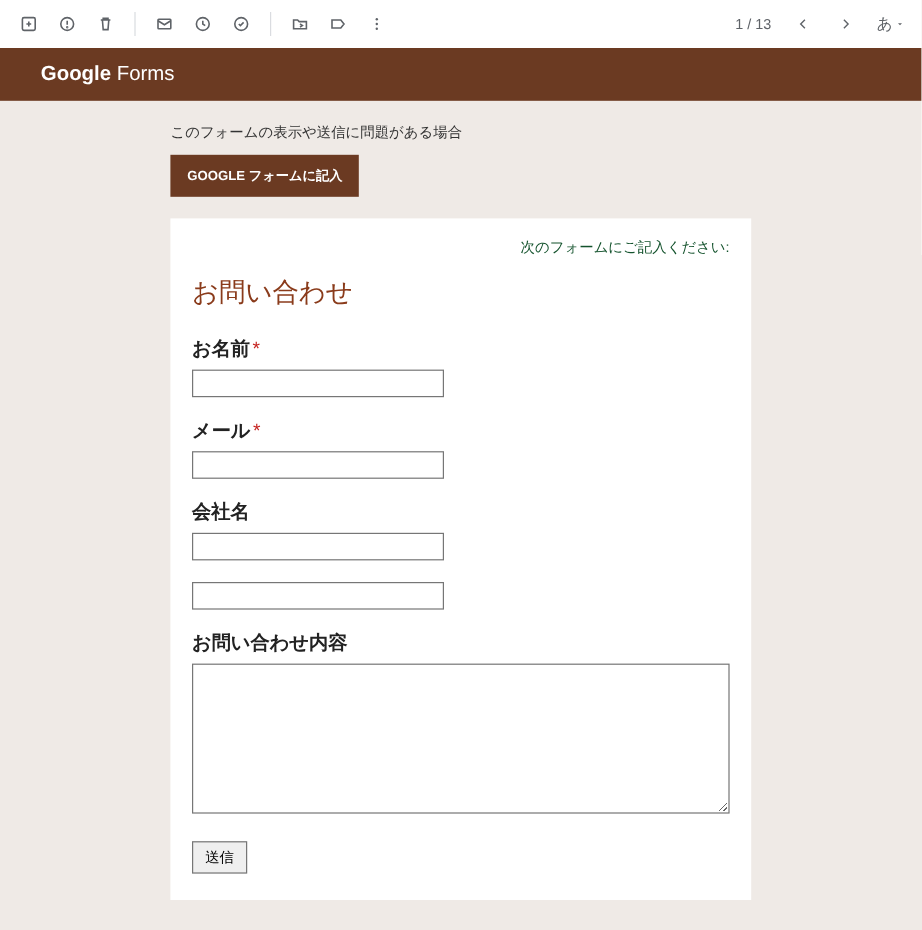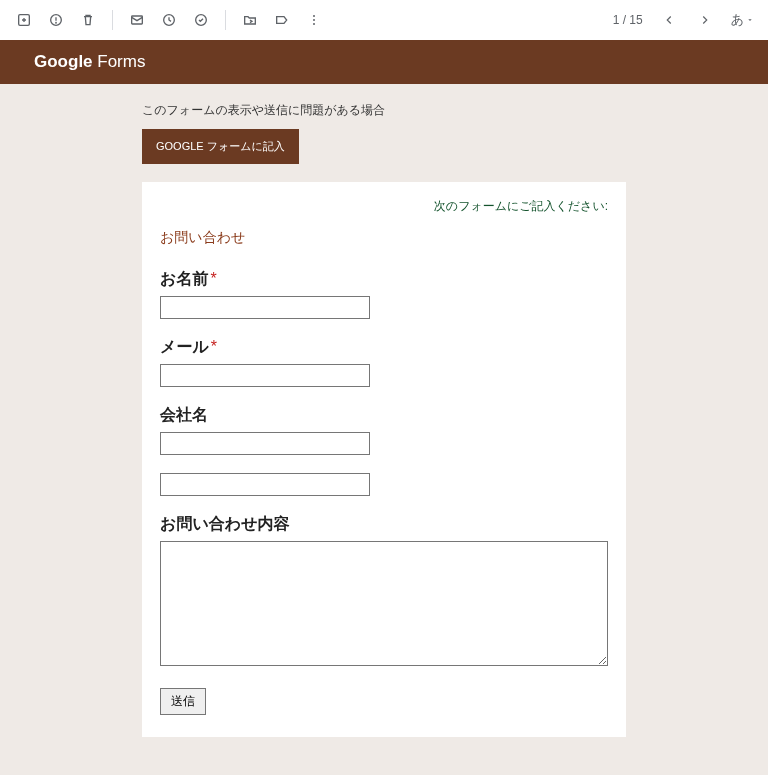--- a/index.html
+++ b/index.html
@@ -13,25 +13,25 @@
   .page-ind { font-size: 12px; color: #5f6368; margin-right: 4px; }
   .lang { font-size: 13px; color: #5f6368; padding: 2px 4px; display:flex; align-items:center; gap:2px;}
   
   .page-bg { background: #efeae6; padding: 0 8px 40px 8px; min-height: 740px; }
   
   .brand-bar { background: #6b3a22; color: #fff; padding: 12px 34px; font-size: 17px; margin: 0 -8px; }
   .brand-bold { font-weight: 600; }
   .brand-thin { font-weight: 300; }
   
   .fallback { width: 484px; margin: 18px auto 0 auto; font-size: 12px; color: #333; }
-  .fallback-btn { display: inline-block; background: #6b3a22; color: #fff; padding: 10px 14px; font-size: 11px; font-weight: normal; margin-top: 10px; cursor: pointer; border: none; }
+  .fallback-btn { display: inline-block; background: #6b3a22; color: #fff; padding: 10px 14px; font-size: 11px; font-weight: bold; margin-top: 10px; cursor: pointer; border: none; }
   
   .form-card { width: 484px; margin: 18px auto 0 auto; background: #fff; padding: 16px 18px 22px 18px; }
   .instructions { font-size: 12px; color: #14532d; margin-bottom: 14px; text-align: right; }
-  .form-title { font-size: 14px; color: #8a3b1b; font-weight: normal; margin-bottom: 22px; }
+  .form-title { font-size: 22px; color: #8a3b1b; font-weight: normal; margin-bottom: 22px; }
   
   .field { margin-bottom: 18px; }
   .field-label { font-size: 16px; font-weight: bold; color: #222; display: block; margin-bottom: 6px; }
   .req { color: #c5221f; font-weight: normal; margin-left: 2px; }
   .text-input { width: 210px; padding: 3px 4px; font-size: 13px; border: 1px solid #767676; background: #fff; }
   .textarea { width: 100%; max-width: 620px; height: 125px; padding: 4px; font-size: 13px; border: 1px solid #767676; resize: both; }
   
   .submit-btn { padding: 4px 10px; font-size: 12px; border: 1px solid #767676; background: #efefef; cursor: pointer; }
 </style>
 </head>
@@ -90,21 +90,21 @@
       </div>
     <div class="t-icon">
         <svg width="16" height="16" viewBox="0 0 24 24" fill="currentColor">
           <circle cx="12" cy="6" r="1.5"></circle>
           <circle cx="12" cy="12" r="1.5"></circle>
           <circle cx="12" cy="18" r="1.5"></circle>
         </svg>
       </div>
   </div>
   <div class="toolbar-right">
-    <span class="page-ind">1 / 15</span>
+    <span class="page-ind">1 / 13</span>
     <div class="t-icon">
         <svg width="14" height="14" viewBox="0 0 24 24" fill="none" stroke="currentColor" stroke-width="2">
           <path d="M15 6l-6 6 6 6"></path>
         </svg>
       </div>
     <div class="t-icon">
         <svg width="14" height="14" viewBox="0 0 24 24" fill="none" stroke="currentColor" stroke-width="2">
           <path d="M9 6l6 6-6 6"></path>
         </svg>
       </div>

